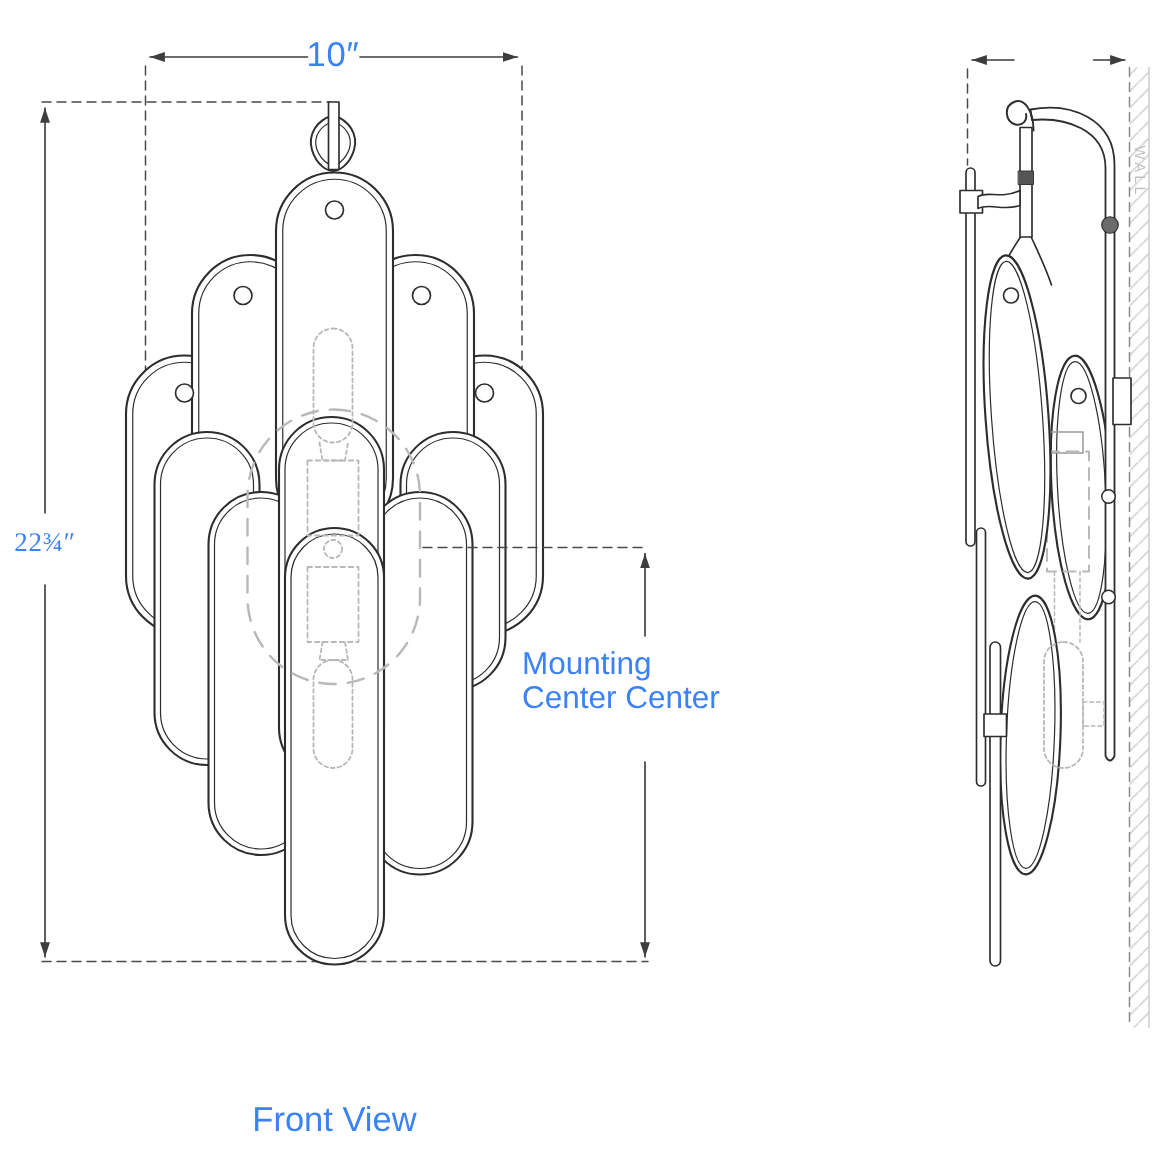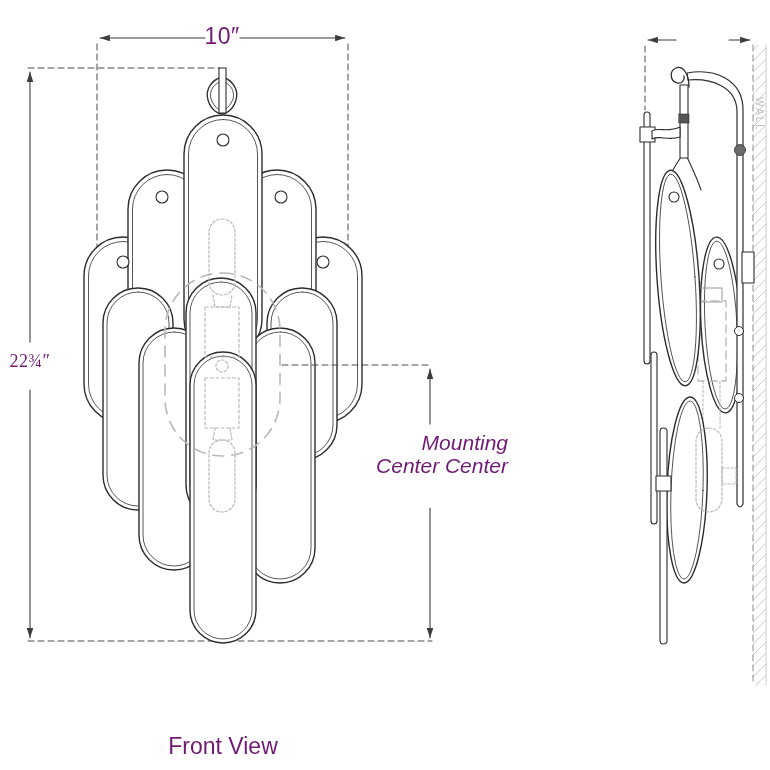--- a/index.html
+++ b/index.html
@@ -1,23 +1,23 @@
 <!DOCTYPE html>
 <html><head>
 <meta charset="utf-8">
 <style>
   html,body{margin:0;padding:0;background:#ffffff;}
   .canvas{
     position:relative;width:770px;height:770px;background:#ffffff;overflow:hidden;
     font-family:"Liberation Sans", sans-serif;color:#3a3a3a;
   }
   .canvas svg{position:absolute;left:0;top:0;}
-  .lbl{position:absolute;color:#701a75;white-space:nowrap;}
+  .lbl{position:absolute;color:#3b82f6;white-space:nowrap;}
   .dim-text{font-size:23px;text-align:center;letter-spacing:0.5px;}
-  .mpc{font-size:21px;line-height:23px;text-align:right;font-style:italic;}
+  .mpc{font-size:21px;line-height:23px;text-align:left;}
   .view-label{font-size:23px;text-align:center;}
   .wall-text{
     font-size:10px;letter-spacing:2px;color:#c2c2c2;text-align:center;
     transform:rotate(90deg);transform-origin:center center;width:44px;
   }
 </style>
 </head>
 <body>
 
 <div class="canvas">

